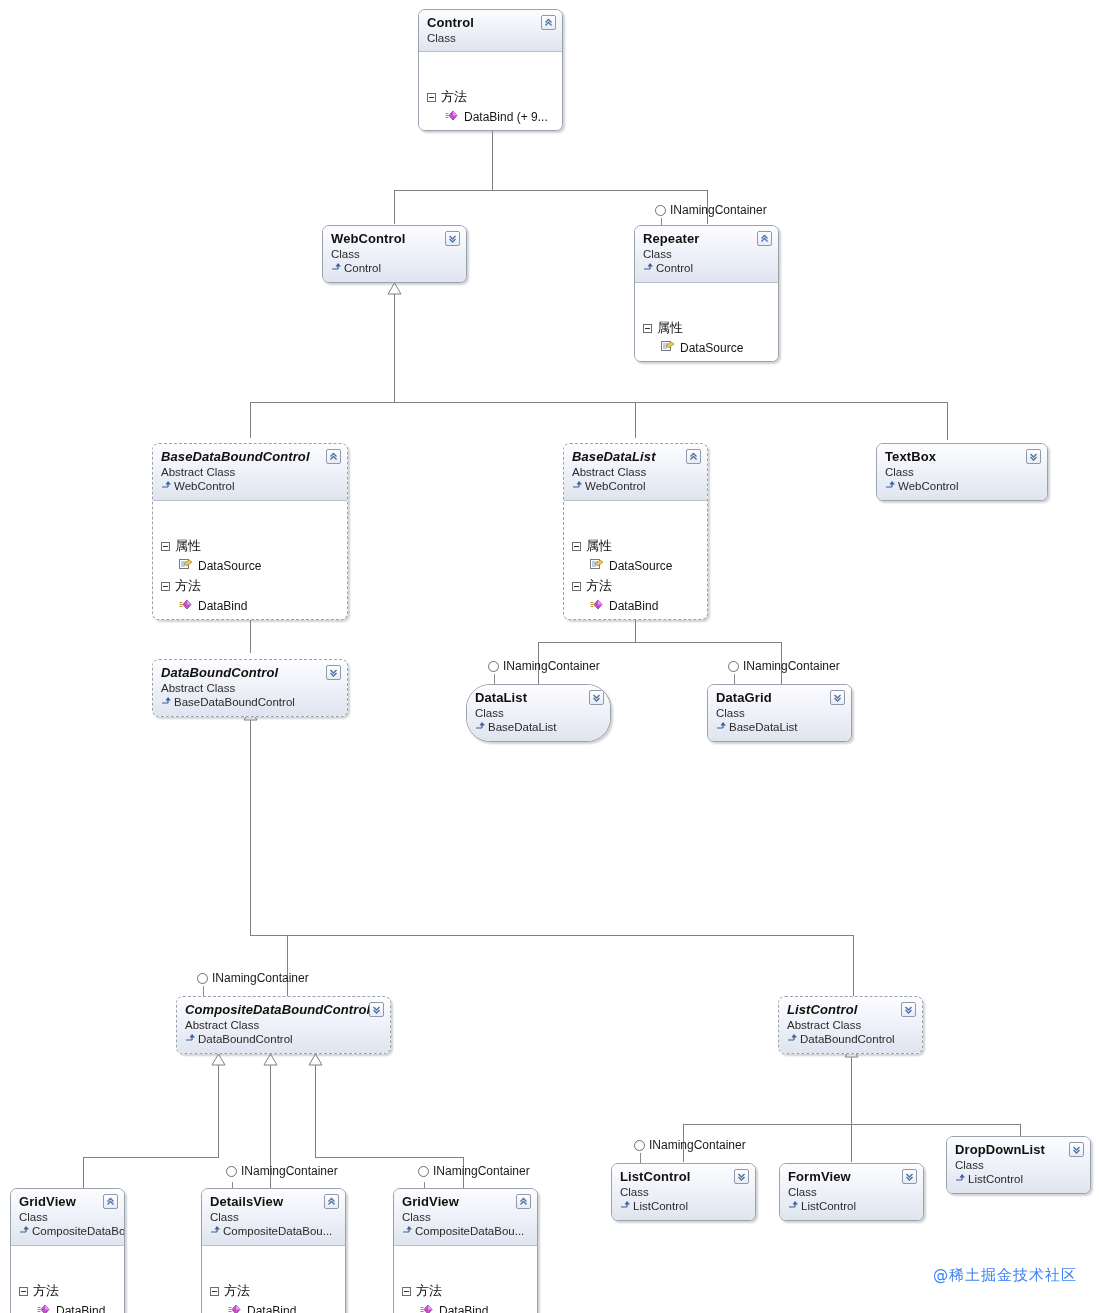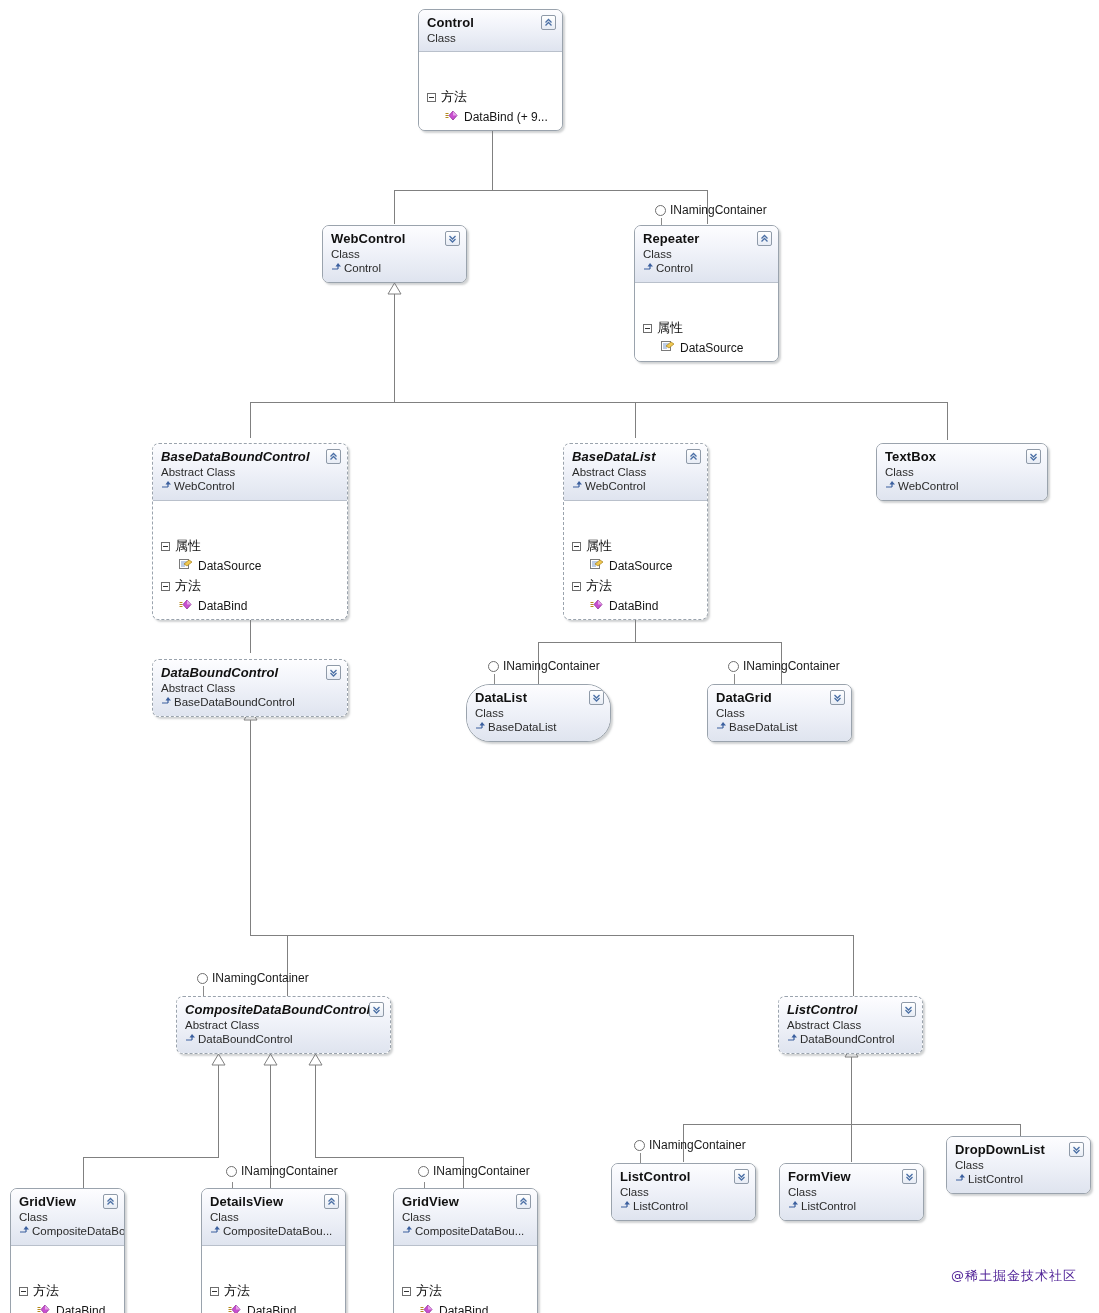--- a/index.html
+++ b/index.html
@@ -100,22 +100,22 @@
 
   
   .ico{flex:0 0 auto;display:inline-block;}
 
   
   .basearrow{flex:0 0 auto;}
 
   .watermark{
     position:absolute;
     right:22px;bottom:28px;
-    font-size:13px;
-    color:#4c1d95;
+    font-size:15px;
+    color:#3b82f6;
     letter-spacing:1px;
     white-space:nowrap;
     font-family:"DejaVu Sans",sans-serif;
   }
 </style>
 </head>
 <body>
 
 <div id="canvas">
 

